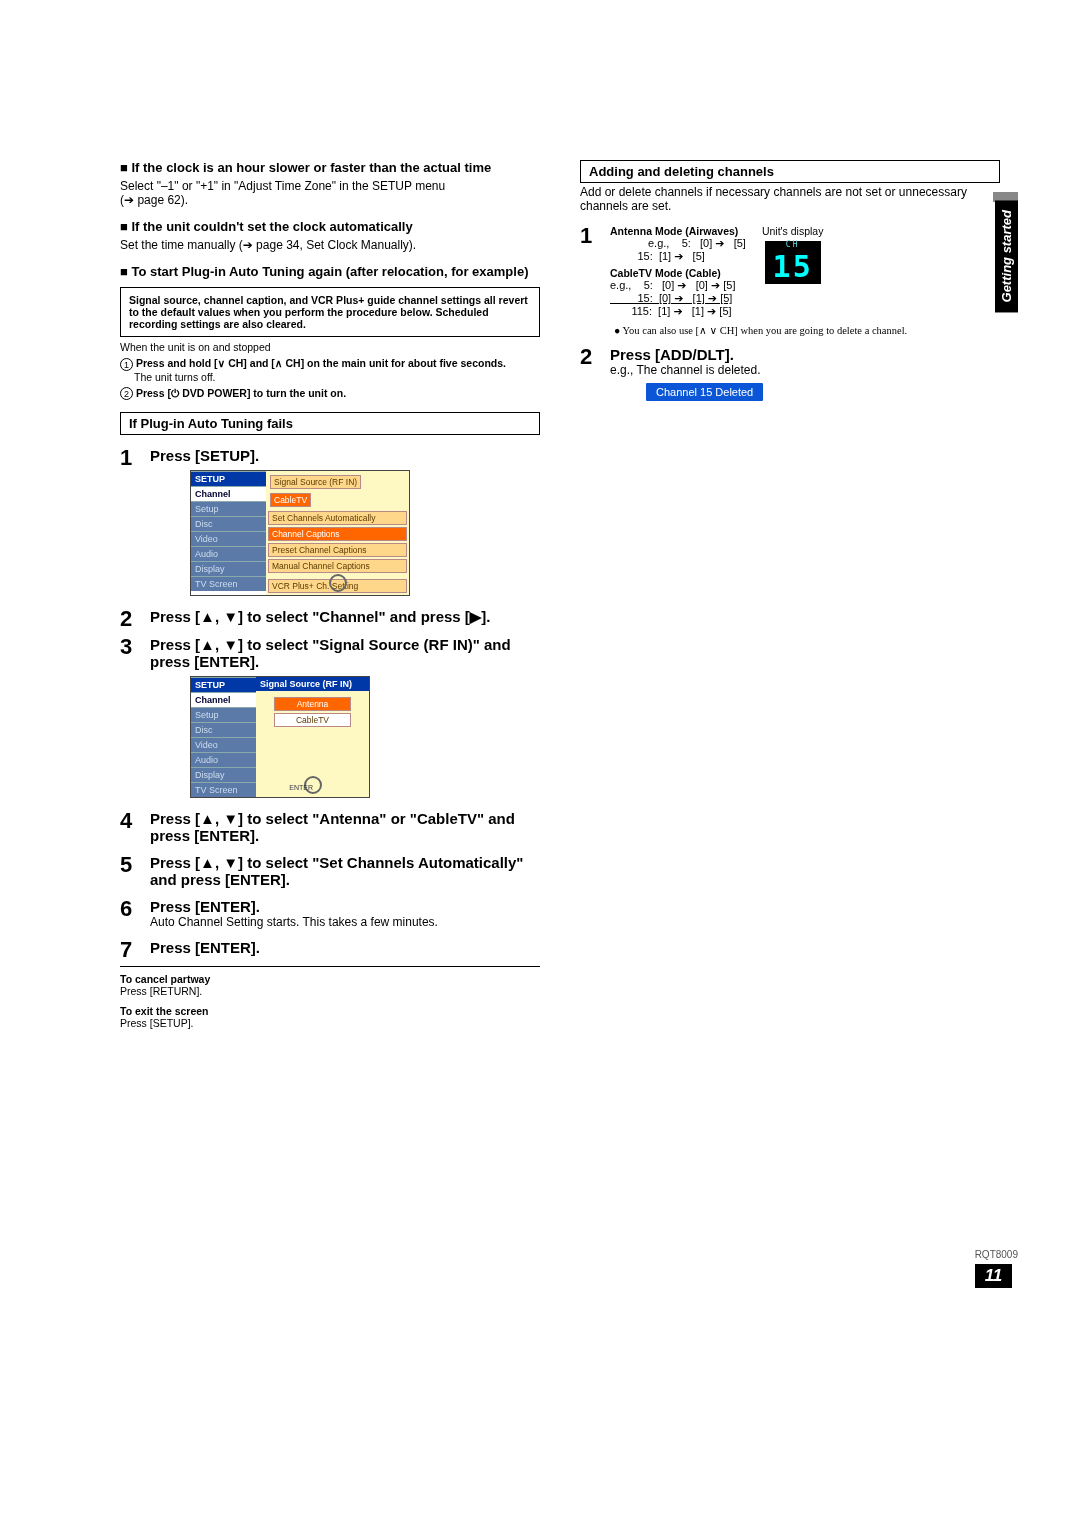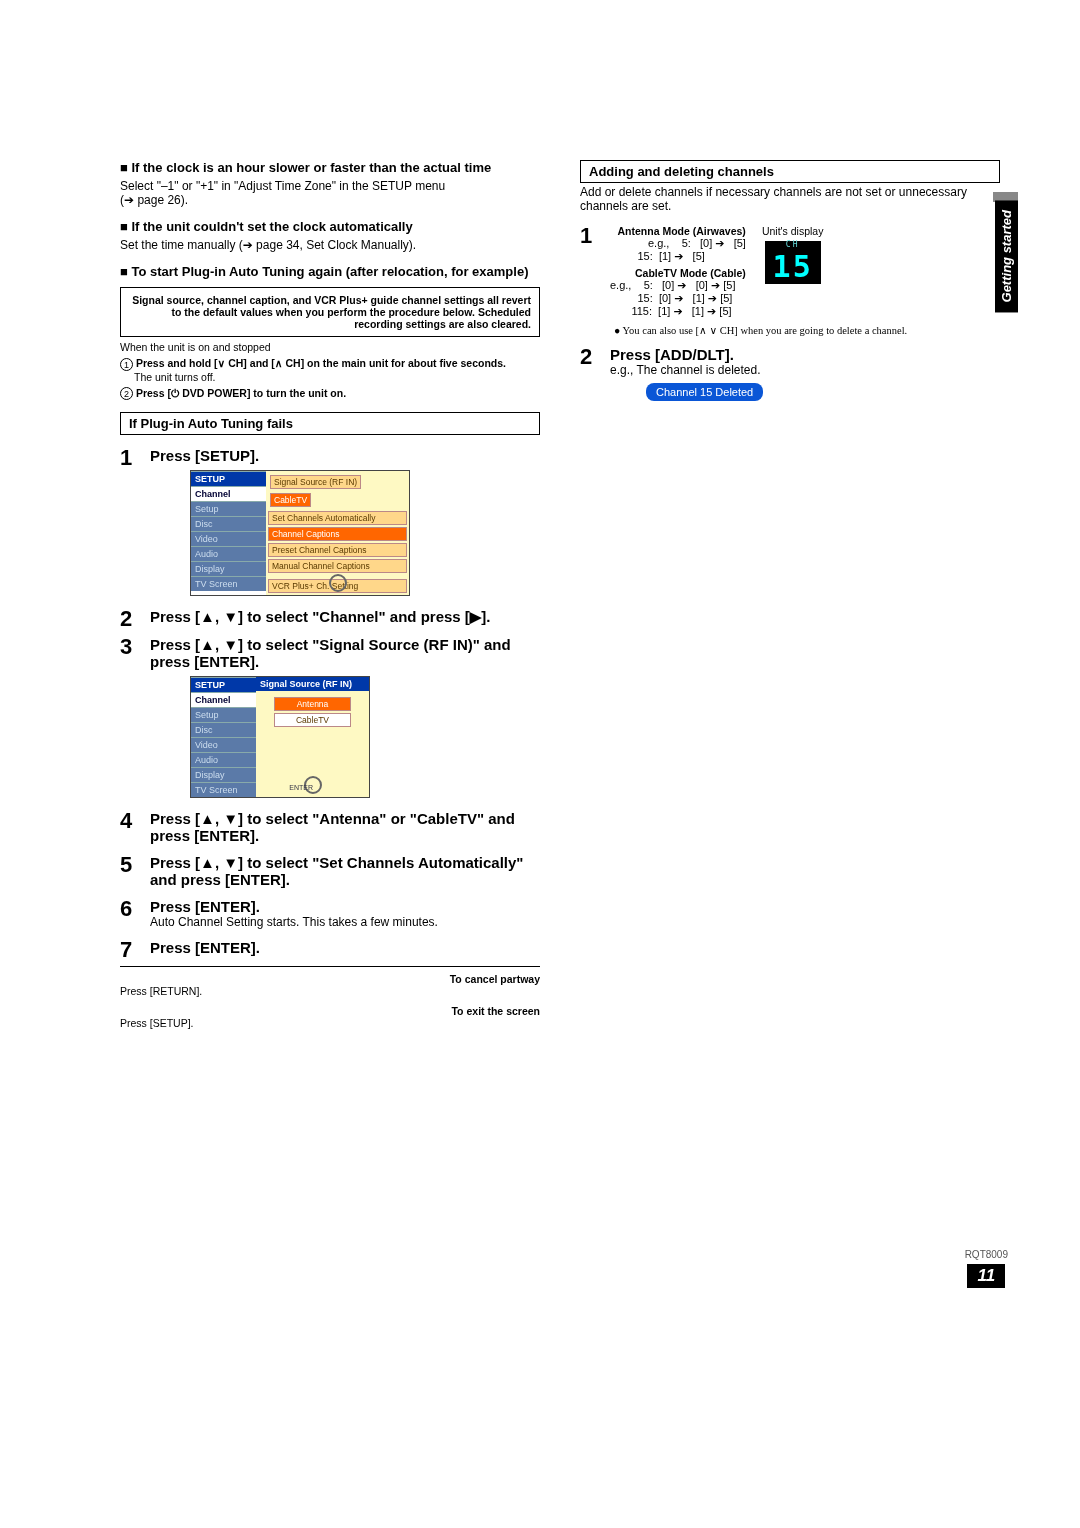--- a/index.html
+++ b/index.html
@@ -1,26 +1,26 @@
 <!DOCTYPE html>
 <html><head>
 <meta charset="utf-8">
 <style>
   * { box-sizing: border-box; margin: 0; padding: 0; }
   body { width: 1080px; height: 1528px; background: #fff; font-family: Arial, Helvetica, sans-serif; color: #000; position: relative; }
   .page { padding: 160px 80px 40px 120px; display: flex; gap: 40px; }
   .col { flex: 1 1 50%; }
   .side-tab { position: absolute; right: 62px; top: 200px; background: #000; color: #fff; writing-mode: vertical-rl; transform: rotate(180deg); padding: 10px 4px; font-size: 13px; font-style: italic; font-weight: bold; }
   .side-tab-upper { position: absolute; right: 62px; top: 192px; background: #888; width: 25px; height: 10px;}
-  .pagefoot { position: absolute; right: 72px; bottom: 240px; text-align: center; }
+  .pagefoot { position: absolute; right: 62px; bottom: 240px; text-align: left; }
   .pagefoot .docid { font-size: 10px; color: #555; }
   .pagefoot .pgnum { background: #000; color: #fff; font-style: italic; font-weight: bold; font-size: 17px; padding: 2px 10px; margin-top: 4px; display: inline-block;}
   .hblock { font-size: 13px; margin-bottom: 6px; }
   .bsq { font-family: sans-serif; font-weight: bold; }
-  .bold { font-weight: bold; text-align: right; }
+  .bold { font-weight: bold; }
   .small { font-size: 12px; }
   .xsmall { font-size: 10.5px; }
   .indent { margin-left: 14px; }
   .boxed { border: 1px solid #000; padding: 6px 8px; }
   .boxed-head { border: 1px solid #000; padding: 3px 8px; font-size: 13px; font-weight: bold; margin-bottom: 2px;}
   ol.steps { list-style: none; counter-reset: step; margin: 0; padding: 0; }
   ol.steps > li { counter-increment: step; position: relative; padding-left: 30px; margin-bottom: 10px; }
   ol.steps > li::before { content: counter(step); font-size: 22px; font-weight: bold; position: absolute; left: 0; top: -2px; }
   .stepmain { font-size: 15px; font-weight: bold; }
   hr.thinrule { border: none; border-top: 1px solid #000; margin: 10px 0 6px 0; }
@@ -32,21 +32,21 @@
   .menu-ui-left div.sel { background:#00a; color:#fff; font-weight:bold;}
   .menu-ui-left div.hdr { background:#0038a8; color:#fff; font-weight:bold;}
   .menu-ui-right { flex:1; background:#fef9c3; position:relative;}
   .menu-ui-right .opt { background:#ffd78a; color:#5a3a00; margin:2px; padding:1px 3px; border:1px solid #b88; font-size:8.5px;}
   .menu-ui-right .opt.pill { display:inline-block;}
   .menu-ui-right .opt.sel { background:#f60; color:#fff;}
   .menu-ui-right .wheel { position:absolute; bottom:3px; left:50%; transform:translateX(-50%); width:18px; height:18px; border:2px solid #666; border-radius:50%;}
   .menu-ui-right .wheel-lbl { position:absolute; bottom:6px; left:42%; transform:translateX(-60%); font-size:7px; color:#334;}
   .unit-disp { display:inline-block; background:#000; color:#0ff; font-family:monospace; font-size: 22px; padding: 0 8px; vertical-align:top;}
   .unit-disp .chlbl { font-size:8px; color:#6dd; letter-spacing:2px; display:block; line-height:8px;}
-  .status-pill { display:inline-block; background:#0a56d6; color:#fff; font-size:11px; padding:3px 10px; border-radius:8px; margin:6px 0 0 36px;}
+  .status-pill { display:inline-block; background:#0a56d6; color:#fff; font-size:11px; padding:3px 10px; border-radius:1px; margin:6px 0 0 36px;}
   .rightcol-head { display:flex; align-items:flex-start; gap:16px;}
   .eglines { font-size:11px; }
   .mb4 {margin-bottom:4px;}
   .mb8 {margin-bottom:8px;}
   .mb12{margin-bottom:12px;}
   .mt6 {margin-top:6px;}
 </style>
 </head>
 <body>
 
@@ -59,21 +59,21 @@
 </div>
 
 <div class="page">
 
   <div class="col">
 
     <div class="hblock mb4">
       <span class="bsq">■ </span><span class="bold">If the clock is an hour slower or faster than the actual time</span>
     </div>
     <div class="small">Select "–1" or "+1" in "Adjust Time Zone" in the SETUP menu</div>
-    <div class="small mb12">(➔ page 26).</div>
+    <div class="small mb12">(➔ page 62).</div>
 
     <div class="hblock mb4">
       <span class="bsq">■ </span><span class="bold">If the unit couldn't set the clock automatically</span>
     </div>
     <div class="small mb12">Set the time manually (➔ page 34, Set Clock Manually).</div>
 
     <div class="hblock mb8">
       <span class="bsq">■ </span><span class="bold">To start Plug-in Auto Tuning again (after relocation, for example)</span>
     </div>
 
@@ -176,21 +176,21 @@
 
     <ol class="steps">
       <li>
         <div class="rightcol-head">
           <div>
             <div class="xsmall bold">Antenna Mode (Airwaves)</div>
             <div class="eglines" style="white-space:pre;margin-left:38px;">e.g.,    5:   [0] ➔   [5]</div>
             <div class="eglines mb4" style="white-space:pre;">         15:  [1] ➔   [5]</div>
             <div class="xsmall bold">CableTV Mode (Cable)</div>
             <div class="eglines" style="white-space:pre;">e.g.,    5:   [0] ➔   [0] ➔ [5]</div>
-            <div class="eglines" style="white-space:pre;">         15:  [0] ➔   [1] ➔ [5]</div>
+            <div class="eglines" style="white-space:pre;text-decoration:underline;">         15:  [0] ➔   [1] ➔ [5]</div>
             <div class="eglines" style="white-space:pre;">       115:  [1] ➔   [1] ➔ [5]</div>
           </div>
           <div style="text-align:center;">
             <div class="xsmall mb4">Unit's display</div>
             <div class="unit-disp">
               <span class="chlbl">CH</span>
               <span style="font-size:30px; letter-spacing:2px; font-weight:bold;">15</span>
             </div>
           </div>
         </div>

